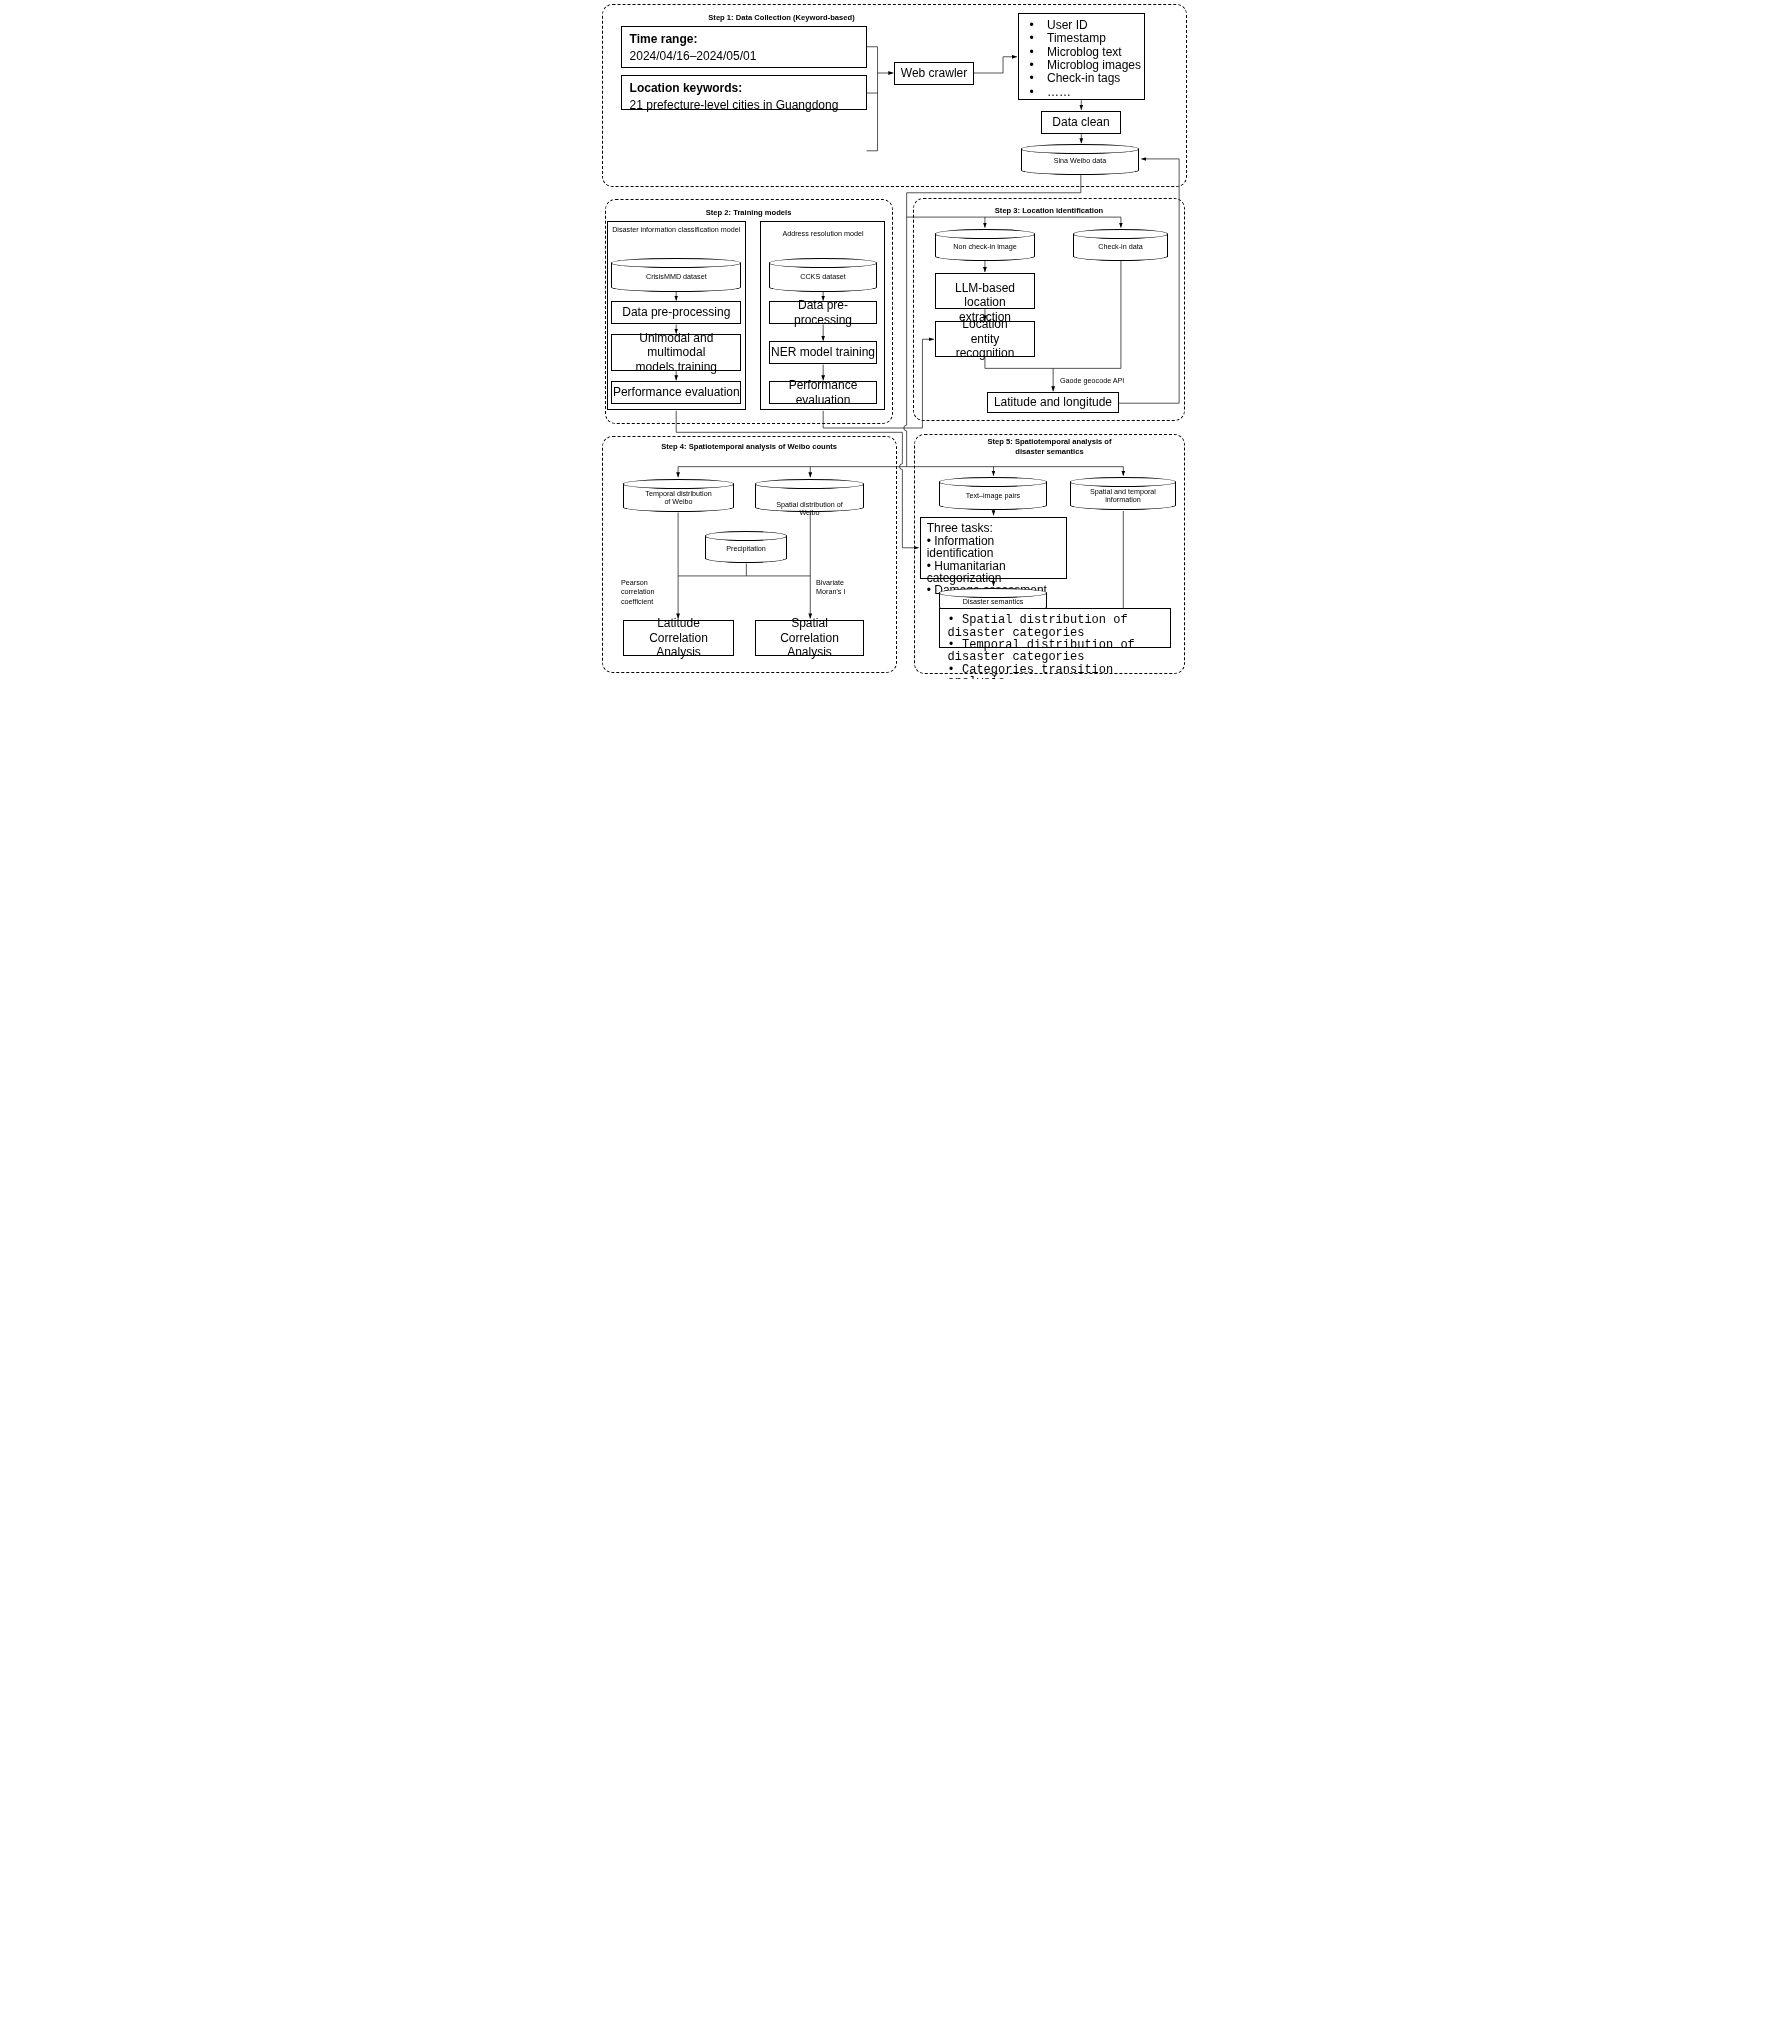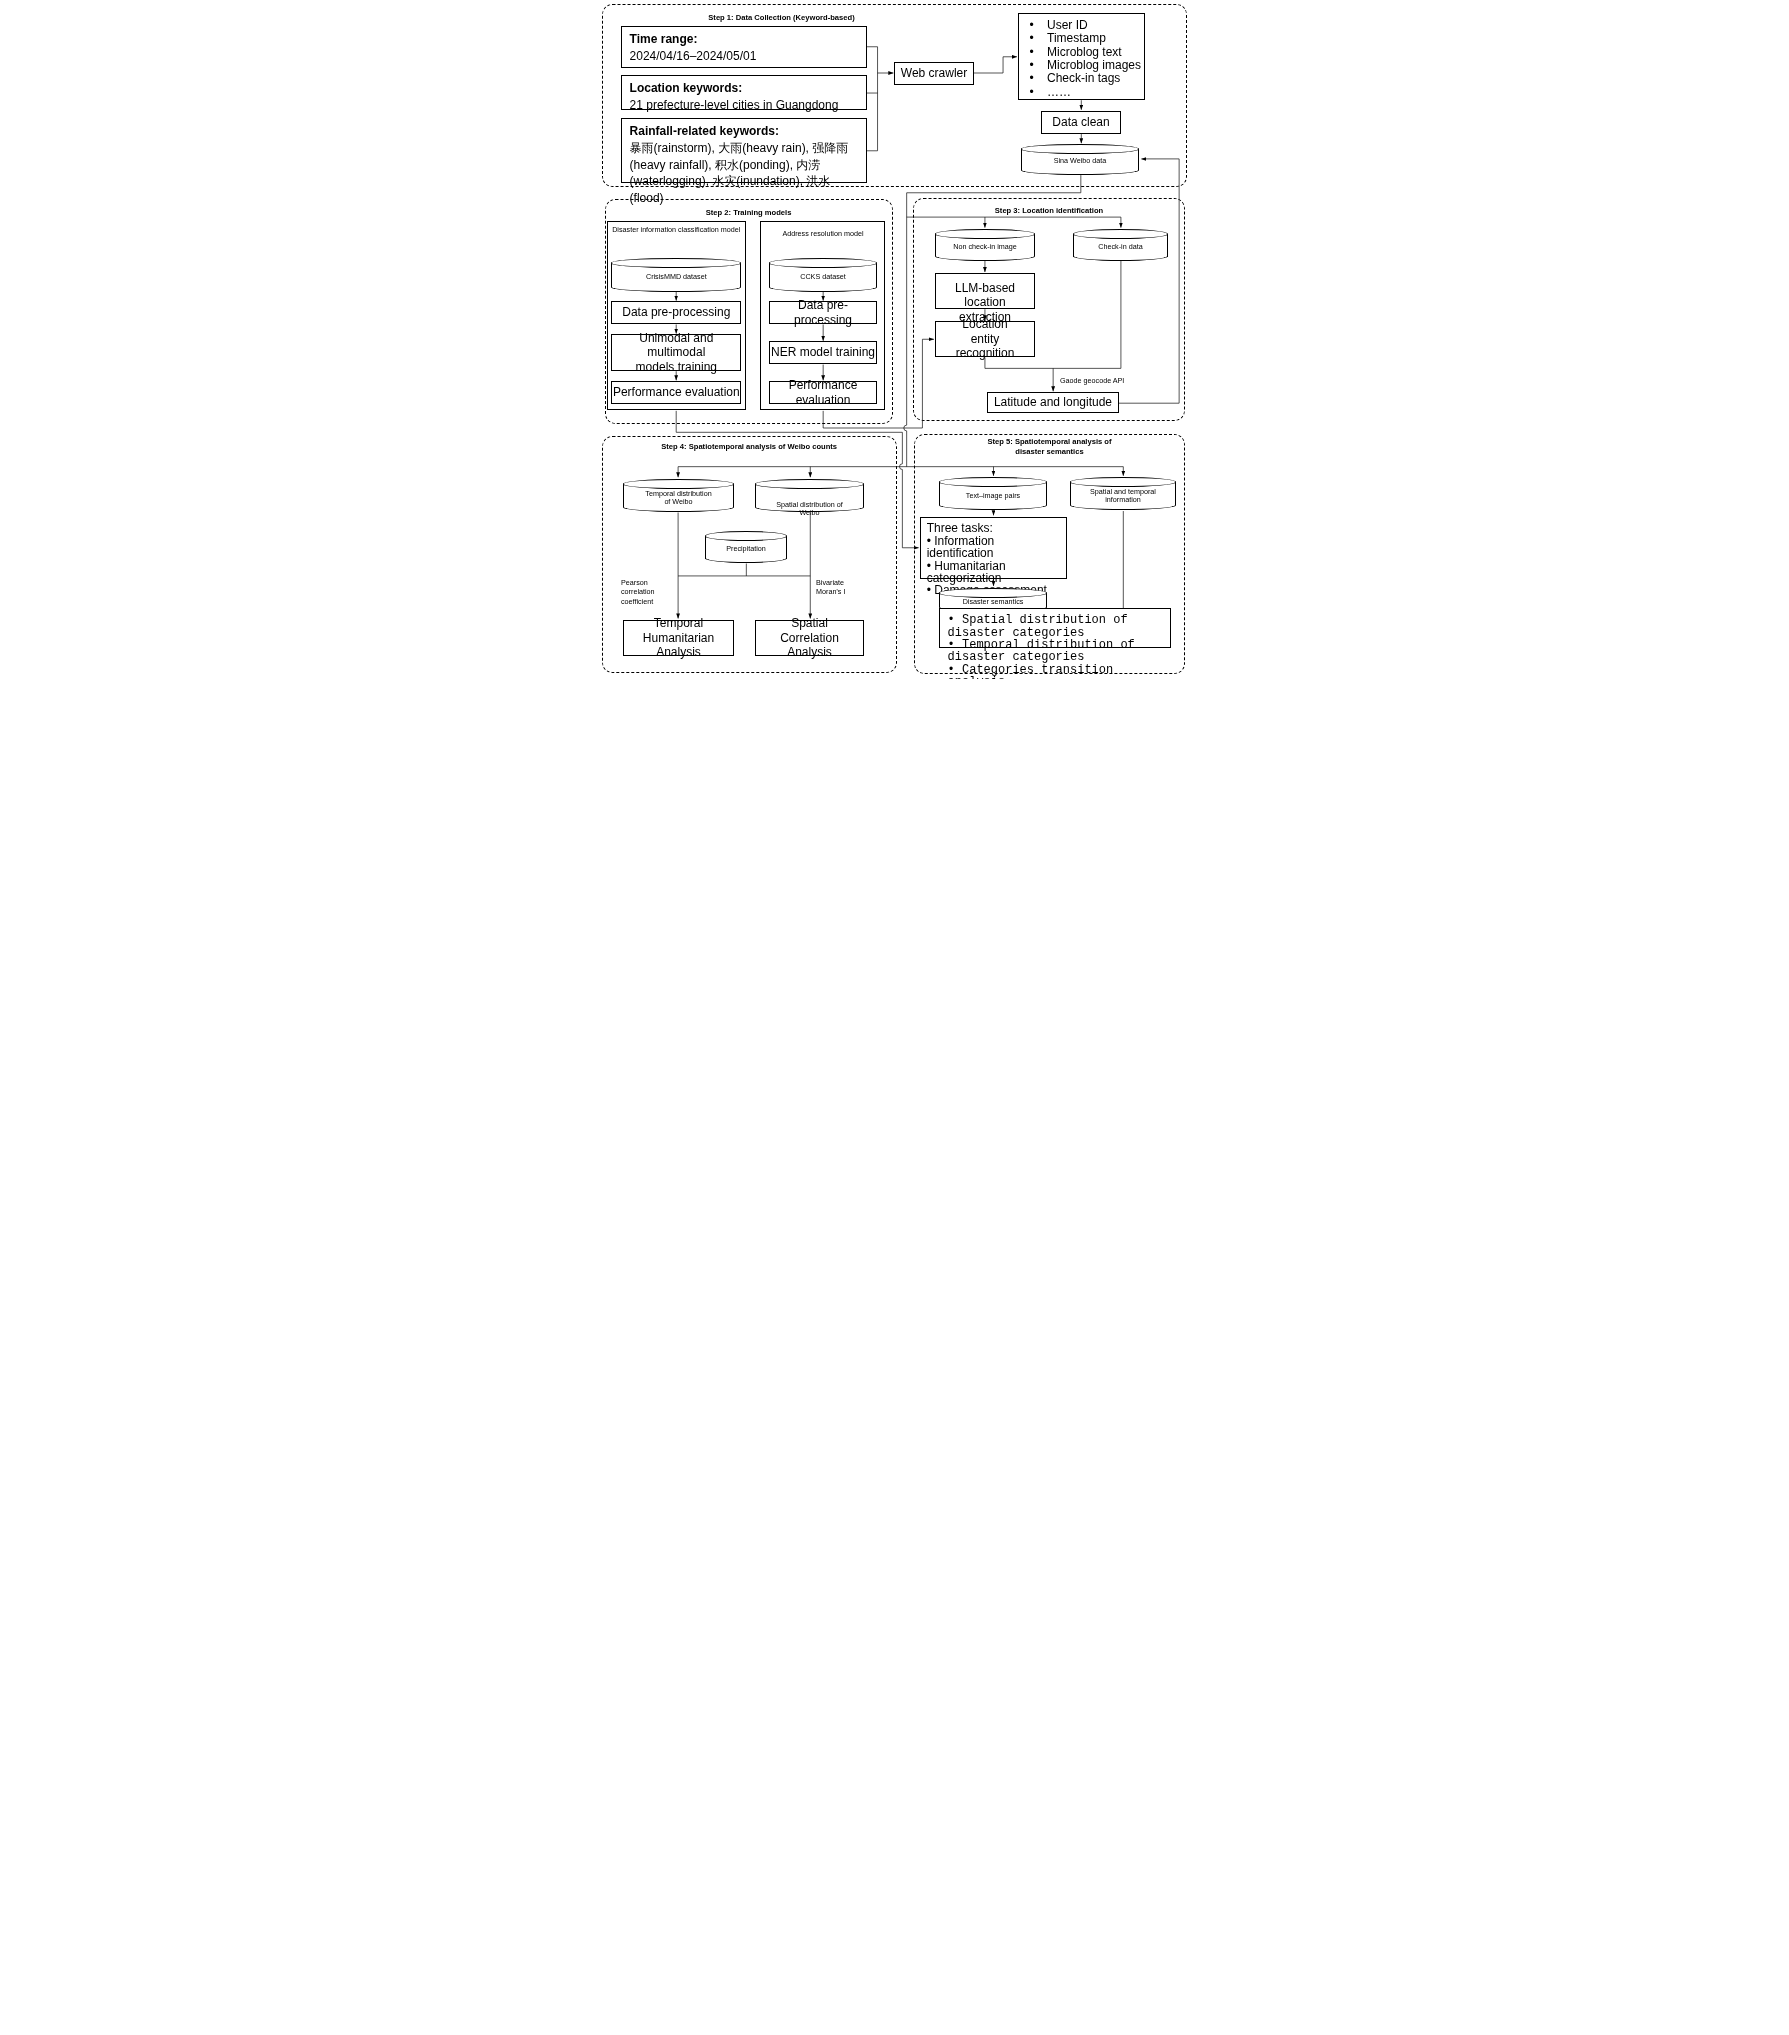--- a/index.html
+++ b/index.html
@@ -116,24 +116,20 @@
   <div class="node kwbox" style="left:25px;top:26px;width:246px;height:42px;">
     <span class="h">Time range:</span>
     <span class="v">2024/04/16–2024/05/01</span>
   </div>
 
   <div class="node kwbox" style="left:25px;top:75px;width:246px;height:35px;">
     <span class="h">Location keywords:</span>
     <span class="v">21 prefecture-level cities in Guangdong</span>
   </div>
 
-  <div class="node kwbox" style="left:25px;top:118px;width:246px;height:65px;">
-    <span class="h">Rainfall-related keywords:</span>
-    <span class="v">暴雨(rainstorm), 大雨(heavy rain), 强降雨(heavy rainfall), 积水(ponding), 内涝(waterlogging), 水灾(inundation), 洪水(flood)</span>
-  </div>
 
   <div class="node" style="left:298px;top:62px;width:80px;height:23px;">
     <span>Web crawler</span>
   </div>
 
   <div class="node fields" style="left:422px;top:13.4px;width:127px;height:87px;">
     <ul>
       <li>User ID</li>
       <li>Timestamp</li>
       <li>Microblog text</li>
@@ -236,21 +232,21 @@
   <div class="cyl" style="left:109px;top:531px;width:82px;height:32px;">
     <div class="ctop"></div>
     <div class="cbody"></div>
     <div class="clabel">Precipitation</div>
   </div>
 
   <div class="flabel" style="left:25px;top:578px;width:48px;">Pearson correlation coefficient</div>
   <div class="flabel" style="left:220px;top:578px;width:44px;">Bivariate Moran’s I</div>
 
   <div class="node" style="left:27px;top:620px;width:111px;height:36px;">
-    <span style="max-width:81px;">Temporal Humanitarian Analysis</span>
+    <span style="max-width:81px;">Latitude Correlation Analysis</span>
   </div>
   <div class="node" style="left:159px;top:620px;width:109px;height:36px;">
     <span style="max-width:76px;">Spatial Correlation Analysis</span>
   </div>
 
   <div class="title" style="left:382px;top:437px;width:143px;">Step 5: Spatiotemporal analysis of disaster semantics</div>
 
   <div class="cyl" style="left:343px;top:477px;width:108px;height:33px;">
     <div class="ctop"></div>
     <div class="cbody"></div>

